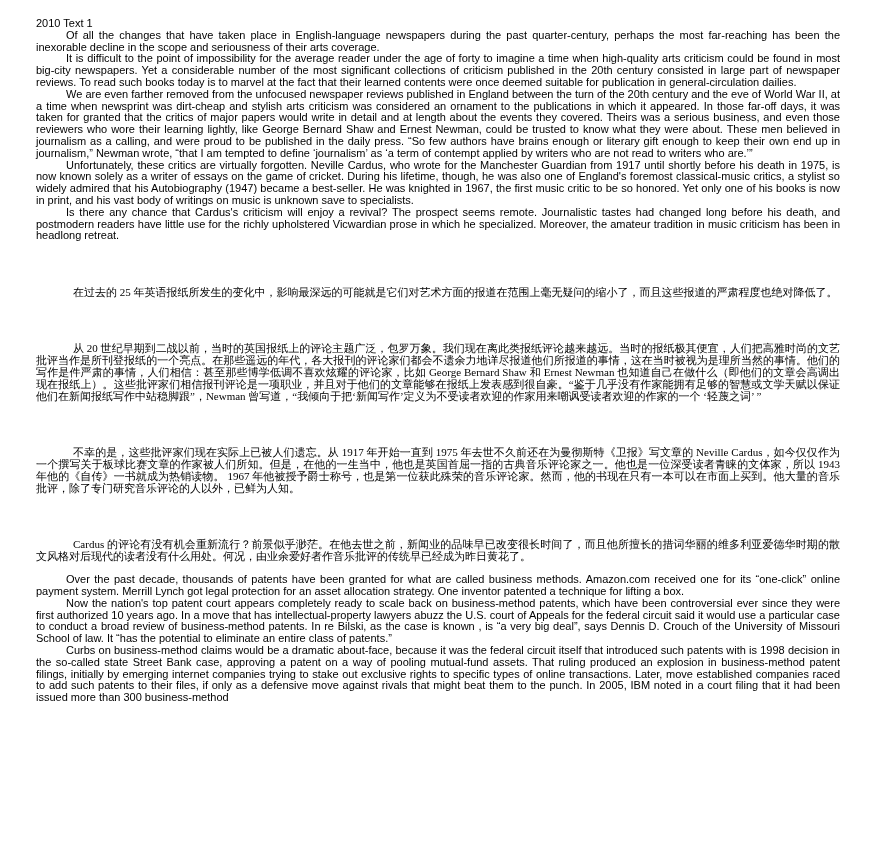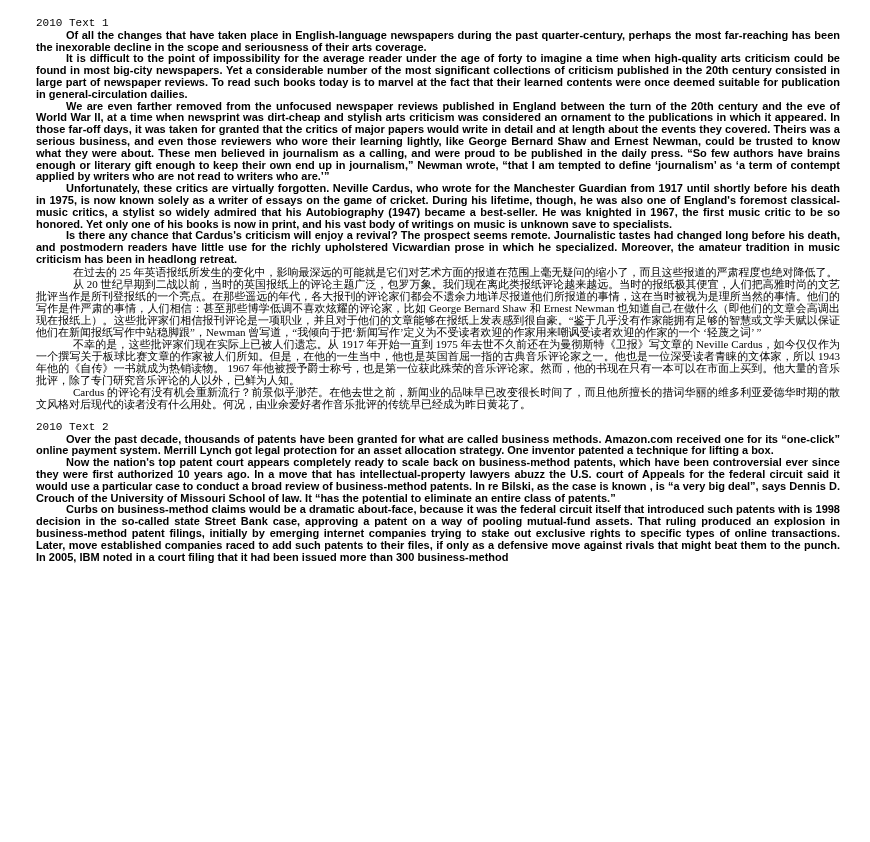--- a/index.html
+++ b/index.html
@@ -20,34 +20,33 @@
     background: #ffffff;
     color: #000000;
     font-family: "Liberation Sans", "DejaVu Sans", sans-serif;
     font-size: 11px;
     line-height: 11.8px;
   }
   .section-heading {
     text-align: left;
     margin: 0;
     font-weight: normal;
-    font-family: Liberation Mono, monospace;
   }
   p {
     margin: 0;
     text-align: justify;
   }
   p.en {
     text-indent: 30px;
-    font-weight: bold;
   }
   p.zh {
     text-indent: 37px;
     font-family: "Liberation Serif", "DejaVu Serif", serif;
     line-height: 12px;
+    margin-top: 44px;
   }
   .section-gap {
     height: 12px;
   }
 </style>
 </head>
 <body>
 
 <div class="page">
 
@@ -60,19 +59,18 @@
     <p class="en">Is there any chance that Cardus's criticism will enjoy a revival? The prospect seems remote. Journalistic tastes had changed long before his death, and postmodern readers have little use for the richly upholstered Vicwardian prose in which he specialized. Moreover, the amateur tradition in music criticism has been in headlong retreat.</p>
     <p class="zh">在过去的 25 年英语报纸所发生的变化中，影响最深远的可能就是它们对艺术方面的报道在范围上毫无疑问的缩小了，而且这些报道的严肃程度也绝对降低了。</p>
     <p class="zh">从 20 世纪早期到二战以前，当时的英国报纸上的评论主题广泛，包罗万象。我们现在离此类报纸评论越来越远。当时的报纸极其便宜，人们把高雅时尚的文艺批评当作是所刊登报纸的一个亮点。在那些遥远的年代，各大报刊的评论家们都会不遗余力地详尽报道他们所报道的事情，这在当时被视为是理所当然的事情。他们的写作是件严肃的事情，人们相信：甚至那些博学低调不喜欢炫耀的评论家，比如 George Bernard Shaw 和 Ernest Newman 也知道自己在做什么（即他们的文章会高调出现在报纸上）。这些批评家们相信报刊评论是一项职业，并且对于他们的文章能够在报纸上发表感到很自豪。“鉴于几乎没有作家能拥有足够的智慧或文学天赋以保证他们在新闻报纸写作中站稳脚跟”，Newman 曾写道，“我倾向于把‘新闻写作’定义为不受读者欢迎的作家用来嘲讽受读者欢迎的作家的一个 ‘轻蔑之词’ ”</p>
     <p class="zh">不幸的是，这些批评家们现在实际上已被人们遗忘。从 1917 年开始一直到 1975 年去世不久前还在为曼彻斯特《卫报》写文章的 Neville Cardus，如今仅仅作为一个撰写关于板球比赛文章的作家被人们所知。但是，在他的一生当中，他也是英国首屈一指的古典音乐评论家之一。他也是一位深受读者青睐的文体家，所以 1943 年他的《自传》一书就成为热销读物。 1967 年他被授予爵士称号，也是第一位获此殊荣的音乐评论家。然而，他的书现在只有一本可以在市面上买到。他大量的音乐批评，除了专门研究音乐评论的人以外，已鲜为人知。</p>
     <p class="zh">Cardus 的评论有没有机会重新流行？前景似乎渺茫。在他去世之前，新闻业的品味早已改变很长时间了，而且他所擅长的措词华丽的维多利亚爱德华时期的散文风格对后现代的读者没有什么用处。何况，由业余爱好者作音乐批评的传统早已经成为昨日黄花了。</p>
   </div>
 
   <div class="section-gap"></div>
 
   <div class="section">
-    <div class="section-heading">2010 Text 2</div>
     <p class="en">Over the past decade, thousands of patents have been granted for what are called business methods. Amazon.com received one for its “one-click” online payment system. Merrill Lynch got legal protection for an asset allocation strategy. One inventor patented a technique for lifting a box.</p>
     <p class="en">Now the nation's top patent court appears completely ready to scale back on business-method patents, which have been controversial ever since they were first authorized 10 years ago. In a move that has intellectual-property lawyers abuzz the U.S. court of Appeals for the federal circuit said it would use a particular case to conduct a broad review of business-method patents. In re Bilski, as the case is known , is “a very big deal”, says Dennis D. Crouch of the University of Missouri School of law. It “has the potential to eliminate an entire class of patents.”</p>
     <p class="en">Curbs on business-method claims would be a dramatic about-face, because it was the federal circuit itself that introduced such patents with is 1998 decision in the so-called state Street Bank case, approving a patent on a way of pooling mutual-fund assets. That ruling produced an explosion in business-method patent filings, initially by emerging internet companies trying to stake out exclusive rights to specific types of online transactions. Later, move established companies raced to add such patents to their files, if only as a defensive move against rivals that might beat them to the punch. In 2005, IBM noted in a court filing that it had been issued more than 300 business-method</p>
   </div>
 
 </div>
 
 </body></html>

